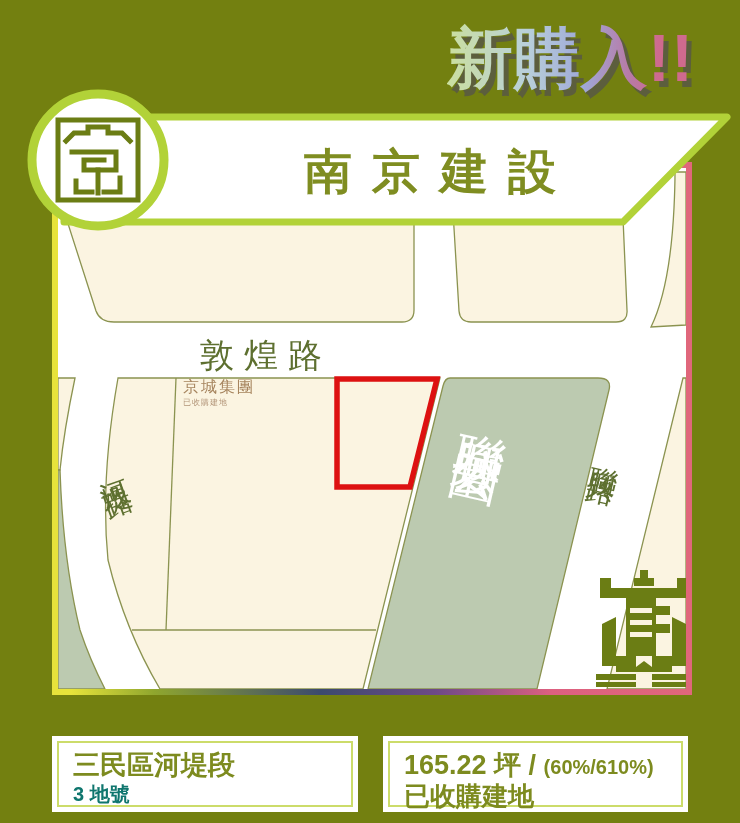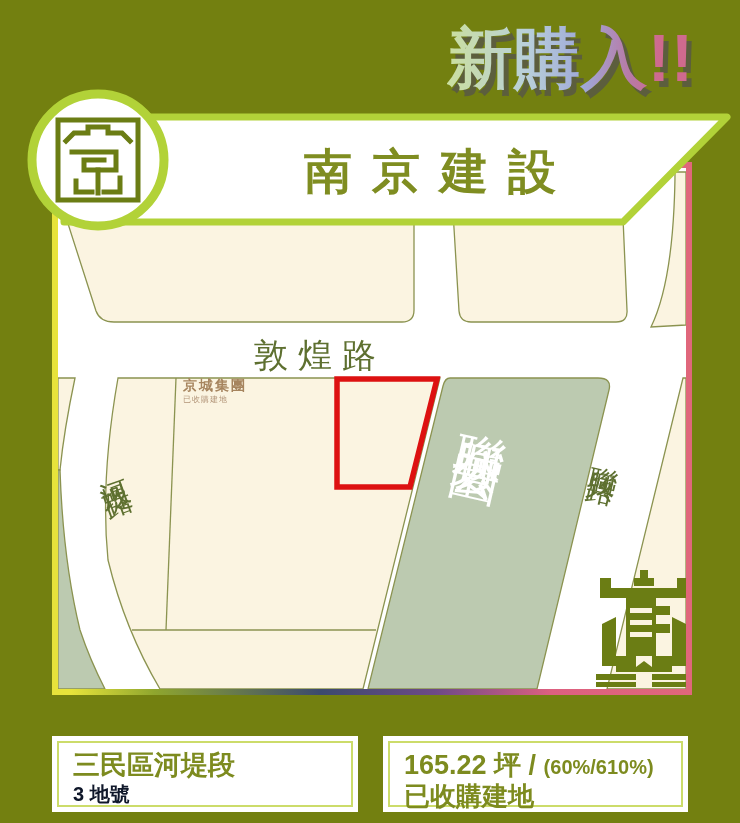--- a/index.html
+++ b/index.html
@@ -15,42 +15,42 @@
               -webkit-background-clip:text;background-clip:text;color:transparent;
               -webkit-text-fill-color:transparent;}
 
   
   .map-wrap{position:absolute;left:52px;top:162px;width:640px;height:533px;z-index:1;
             background:linear-gradient(90deg,#e7e33b 0%,#e7e33b 3%,#8fa62e 16%,#3c4a6e 42%,#6e4a86 60%,#dd6080 78%,#e0677b 100%);}
   .map-content{position:absolute;left:6px;top:6px;right:6px;bottom:6px;background:#ffffff;overflow:hidden;}
   .map-content svg{position:absolute;left:0;top:0;}
 
   .road-label{position:absolute;color:#5e7030;white-space:nowrap;}
-  .road-label.h{font-size:34px;letter-spacing:10px;text-align:center;}
+  .road-label.h{font-size:34px;letter-spacing:10px;text-align:left;}
   .road-label.v{writing-mode:vertical-rl;text-orientation:upright;font-size:29px;letter-spacing:5px;}
   .park-label{position:absolute;writing-mode:vertical-rl;text-orientation:upright;
               color:#ffffff;font-size:50px;letter-spacing:8px;white-space:nowrap;}
   .annot{position:absolute;color:#a6845e;line-height:1.35;}
-  .annot .l1{font-size:14px;letter-spacing:2px;font-weight:bold;}
+  .annot .l1{font-size:16px;letter-spacing:2px;font-weight:normal;}
   .annot .l2{font-size:8px;letter-spacing:1px;color:#b29478;}
 
   
   .overlay-svg{position:absolute;left:0;top:0;z-index:4;}
   .banner-text{font-size:48px;font-weight:bold;letter-spacing:20px;fill:#7f8d21;
                font-family:"Liberation Sans","DejaVu Sans",sans-serif;}
 
   
   .info-box{position:absolute;top:736px;height:76px;background:#ffffff;z-index:2;}
   .info-box .inner{position:absolute;left:5px;top:5px;right:5px;bottom:5px;
                    border:2px solid #ccdc6a;box-sizing:border-box;
                    padding:7px 0 0 14px;color:#7d8b1f;}
   .box-left{left:52px;width:306px;}
   .box-right{left:383px;width:305px;}
   .info-line1{font-size:27px;font-weight:bold;line-height:1.15;}
-  .info-line2{font-size:20px;font-weight:bold;color:#0f172a;line-height:1.3;}
+  .info-line2{font-size:20px;font-weight:bold;color:#0f766e;line-height:1.3;}
   .zoning{font-size:26px;font-weight:bold;line-height:1.2;}
   .ratio{font-size:20px;font-weight:bold;}
 </style>
 </head>
 <body>
 
 <div class="page">
 
   <div class="title">
     <span class="title-shadow">新購入!!</span>

